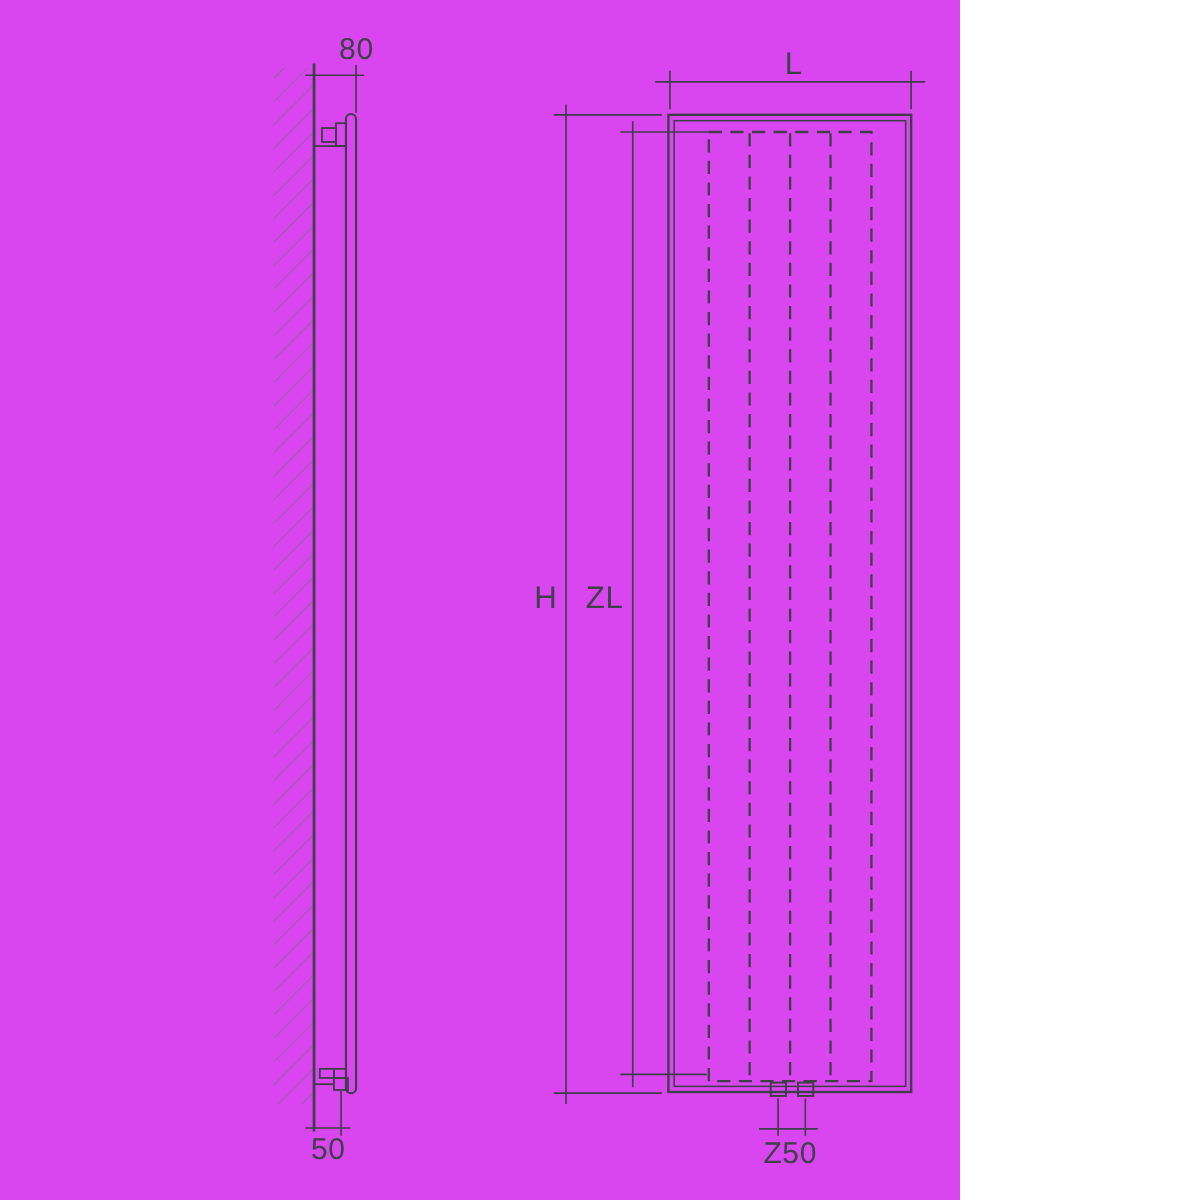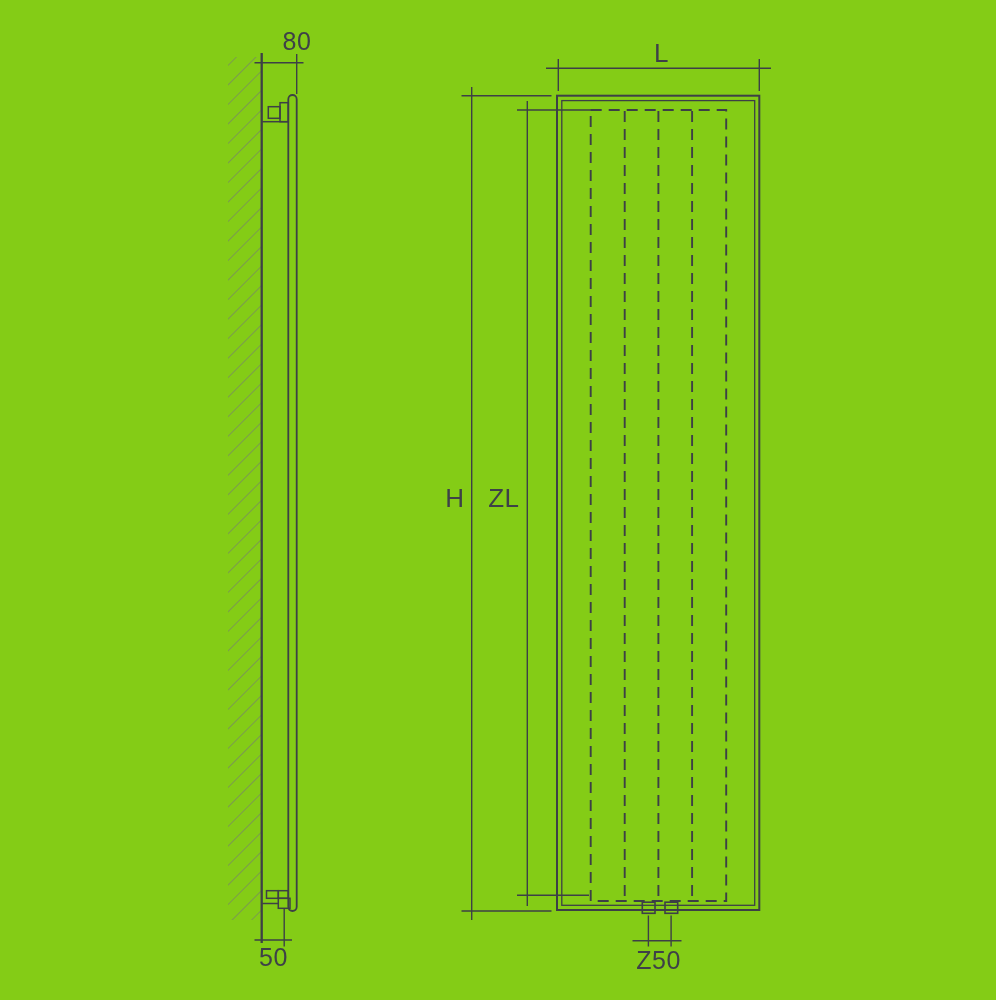--- a/index.html
+++ b/index.html
@@ -1,19 +1,19 @@
 <!DOCTYPE html>
 <html><head>
 <meta charset="utf-8">
 <style>
   html,body{margin:0;padding:0;background:#ffffff;}
   .stage{
     position:relative;
-    width:996px;height:1000px;
-    background:#84cc16;
+    width:800px;height:1000px;
+    background:#d946ef;
     font-family:"Liberation Sans", sans-serif;
     overflow:hidden;
   }
   svg{position:absolute;inset:0;}
   .ln{stroke:#3d4046;fill:none;}
   text{
     font-family:"Liberation Sans", sans-serif;
     fill:#3e4148;
     letter-spacing:0.5px;
   }

